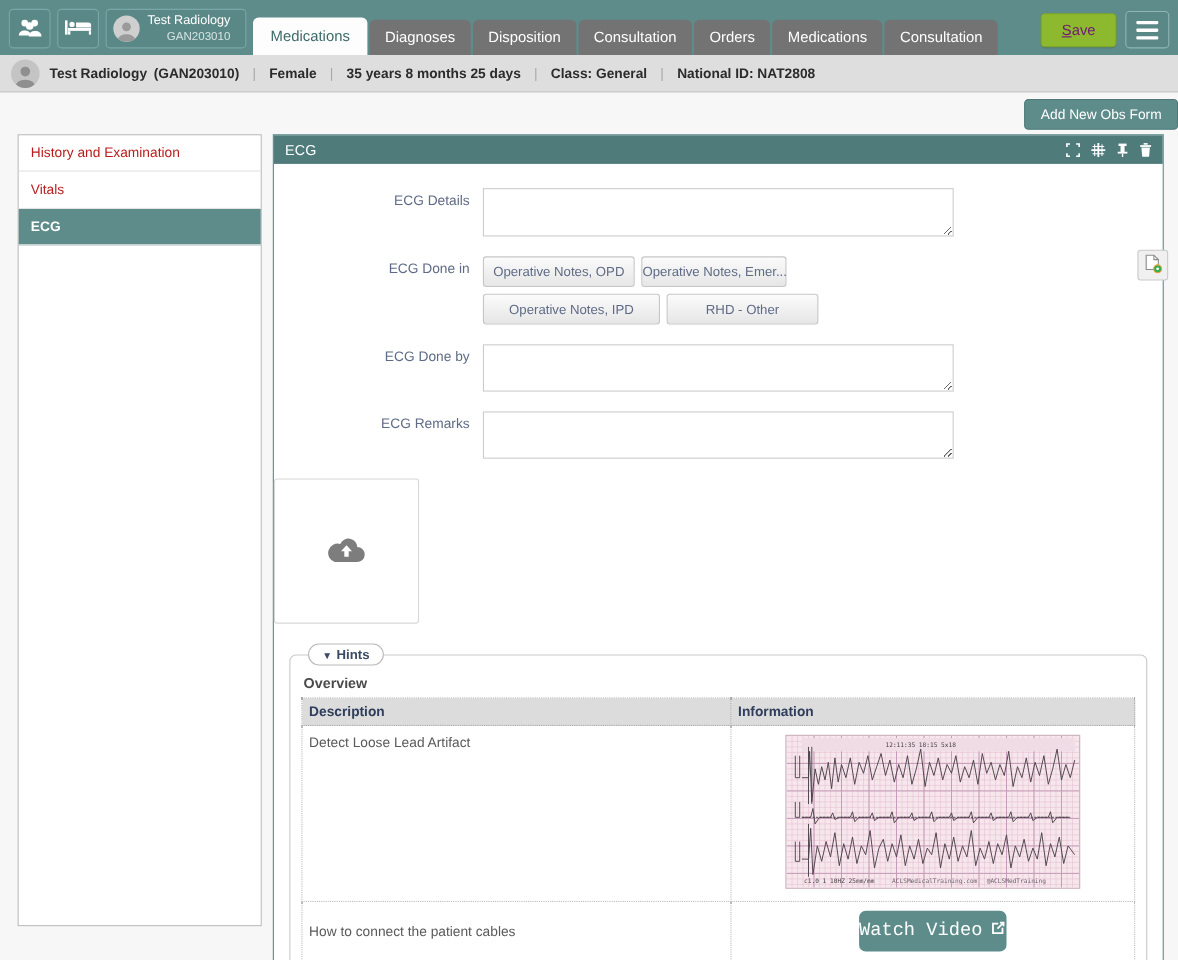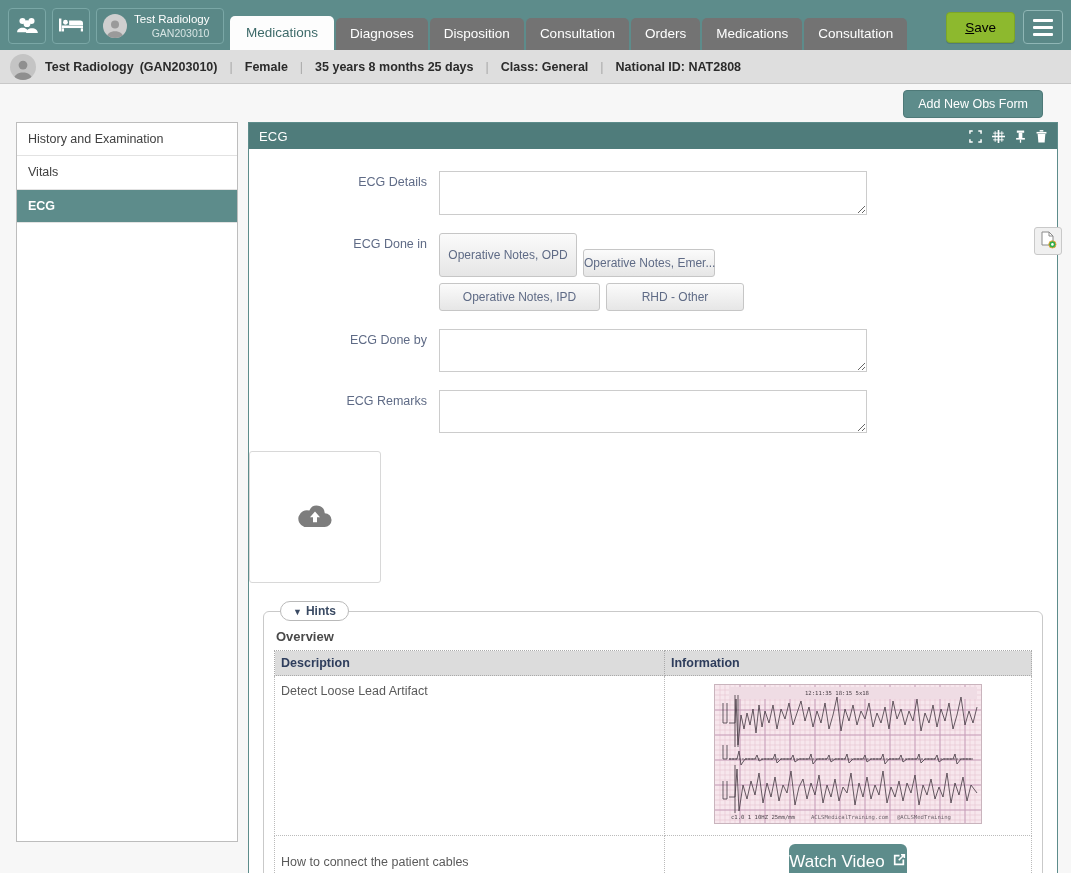--- a/index.html
+++ b/index.html
@@ -43,21 +43,21 @@
   .tabs{ display:flex; align-items:flex-end; margin-left:6px; }
   .tab{
     padding:9px 14px 8px; font-size:13.5px; color:#ffffff;
     background:#737373; border-radius:5px 5px 0 0; margin-right:2px;
     cursor:pointer; line-height:1.1; white-space:nowrap;
   }
   .tab.active{ background:#fdfdfd; color:#3d6a69; padding:10px 16px 9px; }
 
   .nav-right{ margin-left:auto; display:flex; align-items:center; gap:8px; padding-bottom:6px; }
   .save-btn{
-    background:#8db92e; color:#000000; border:1px solid #7da626;
+    background:#8db92e; color:#701a75; border:1px solid #7da626;
     border-radius:4px; padding:7px 18px; font-size:13.5px; cursor:pointer;
     box-shadow:0 1px 0 rgba(0,0,0,.12);
   }
   .save-btn u{ text-decoration:underline; }
   .hamburger{
     width:40px;height:34px;background:#5a8887;border:1px solid #8fb6b5;border-radius:4px;
     display:flex;flex-direction:column;justify-content:center;align-items:center;gap:4px;cursor:pointer;
   }
   .hamburger i{ display:block;width:20px;height:3px;background:#ffffff;border-radius:1px; }
 
@@ -71,34 +71,34 @@
     width:26px;height:26px;border-radius:50%;background:#c4c4c4;margin-right:9px;
     display:flex;align-items:flex-end;justify-content:center;overflow:hidden;flex:none;
   }
   .info-avatar svg{ fill:#8f8f8f; }
   .info-name{ font-weight:bold; }
   .sep{ color:#a9a9a9; padding:0 12px; }
 
   
   .actionbar{ height:38px; position:relative; }
   .add-obs{
-    position:absolute; right:28px; top:6px;
+    position:absolute; right:0; top:6px;
     background:#5d8c8b; color:#ffffff; border:1px solid #4e7978;
     border-radius:4px; padding:6px 14px; font-size:12.5px; cursor:pointer;
   }
 
   
   .content{ display:flex; padding:0 8px; align-items:flex-start; }
 
   .sidebar{
     width:222px; margin-left:8px; background:#ffffff;
     border:1px solid #bdbdbd; height:720px; flex:none;
   }
   .side-item{
-    padding:8px 11px; font-size:12.5px; color:#404040;
+    padding:8px 11px; font-size:12.5px; color:#b91c1c;
     border-bottom:1px solid #e2e2e2; cursor:pointer; line-height:1.3;
   }
   .side-item.active{ background:#5d8c8b; color:#ffffff; font-weight:bold; }
 
   
   .panel-wrap{ flex:1; margin-left:10px; position:relative; }
   .panel{
     background:#ffffff; border:1px solid #5d8c8b; width:810px;
   }
   .panel-head{
@@ -125,21 +125,21 @@
   }
   .ta.tall{ height:43px; }
 
   .btn-grid{ display:flex; flex-wrap:wrap; gap:6px; width:428px; }
   .optbtn{
     background:linear-gradient(#fbfbfb,#e6e6e6);
     border:1px solid #c6c6c6; border-radius:3px;
     font-size:12px; color:#5f6b86; padding:6px 0; cursor:pointer;
     text-align:center; white-space:nowrap;
   }
-  .optbtn.w1{ width:138px; } .optbtn.w2{ width:132px;margin-top:16px; } .optbtn.w3{ width:161px; }
+  .optbtn.w1{ width:138px; } .optbtn.w2{ width:132px; } .optbtn.w3{ width:161px; }
 
   .dropzone{
     width:132px;height:132px;background:#ffffff;border:1px solid #d8d8d8;
     border-radius:3px;display:flex;align-items:center;justify-content:center;cursor:pointer;
   }
   .dropzone svg{ fill:#7d7d7d; }
 
   
   .rail-btn{
     position:absolute; left:786px; top:105px;
@@ -171,21 +171,21 @@
   }
   td.col-desc{ width:390px; }
   td.col-info{ text-align:center; vertical-align:middle; }
   tr.r1 td{ height:150px; }
   tr.r2 td, tr.r3 td{ height:46px; vertical-align:middle; }
 
   .linkbtn{
     display:inline-flex; align-items:center; gap:7px;
     background:#5d8c8b; color:#ffffff; border:none; border-radius:6px;
     font-size:17px; padding:8px 0; cursor:pointer;
-    font-family:Liberation Sans, sans-serif;
+    font-family:Liberation Mono, monospace;
   }
   .linkbtn svg{ fill:#ffffff; }
 
   
   .ecg-strip{
     width:268px;height:140px;border:1px solid #c9b4bd;
     background:#f6e6ec; position:relative; overflow:hidden; display:inline-block;
   }
 </style>
 </head>

